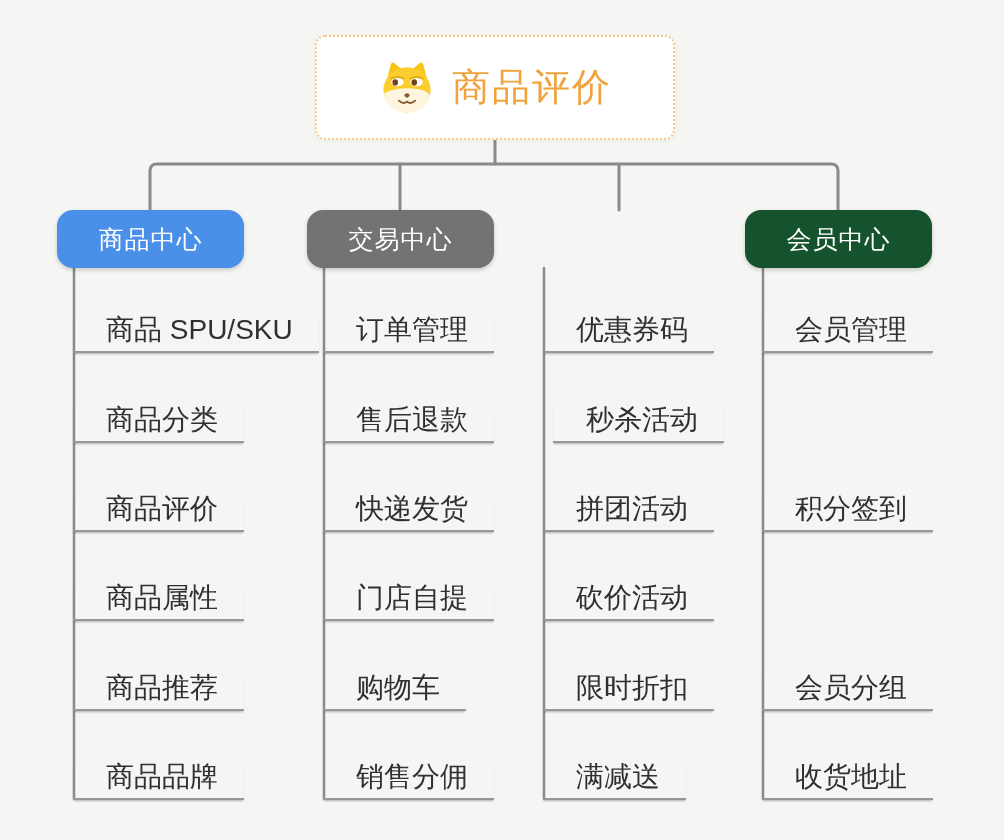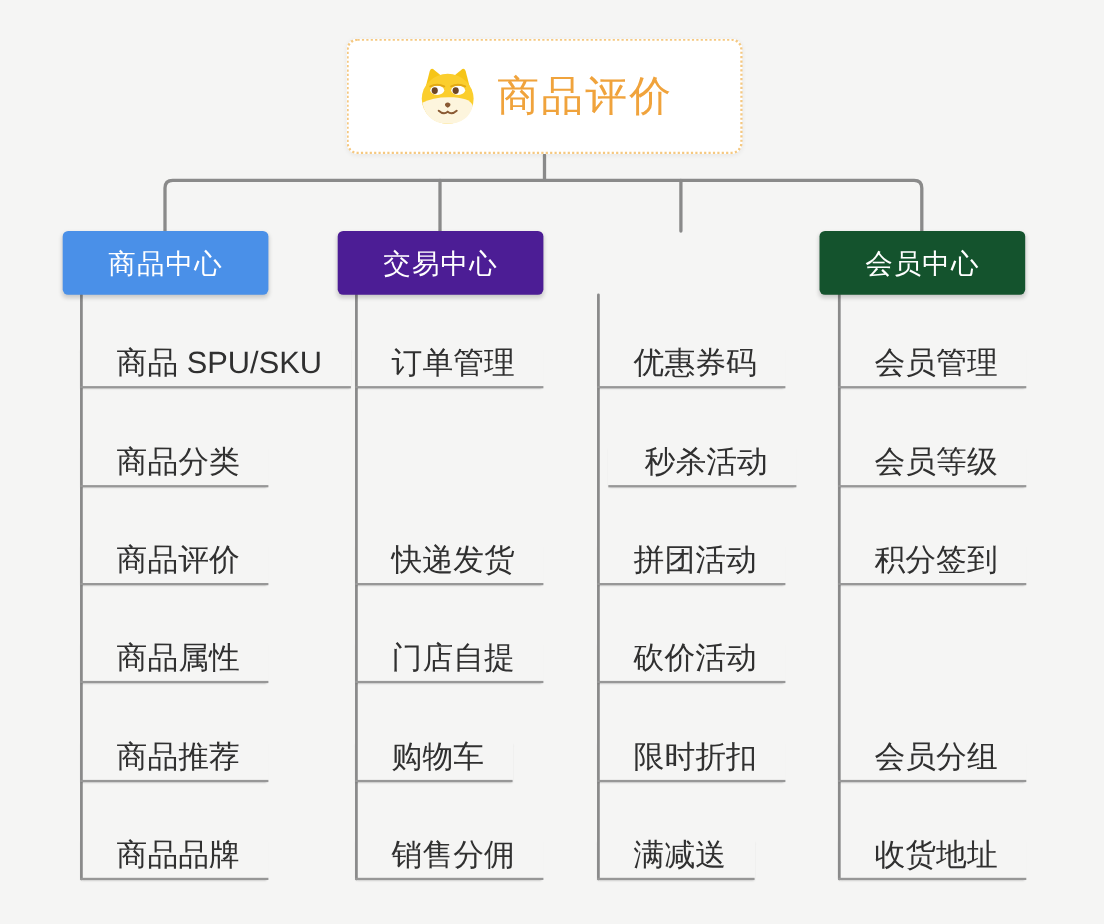--- a/index.html
+++ b/index.html
@@ -23,21 +23,21 @@
     box-shadow:0 1px 4px rgba(0,0,0,0.05);
     z-index:2;
   }
   .root-title{
     font-size:38px;letter-spacing:2px;font-weight:500;
   }
   .doge{width:58px;height:56px;flex:0 0 auto;}
 
   .branch{
     position:absolute;top:210px;width:187px;height:58px;
-    border-radius:5px;
+    border-radius:16px;
     color:#ffffff;font-size:25px;letter-spacing:1px;
     display:flex;align-items:center;justify-content:center;
     box-shadow:0 2px 4px rgba(0,0,0,0.18);
     z-index:2;
   }
   .leaf{
     position:absolute;
     padding:0 26px 6px 33px;
     border-bottom:2px solid #979797;
     box-shadow:0 2px 2px -1px rgba(0,0,0,0.28);
@@ -74,42 +74,42 @@
       <ellipse cx="40" cy="23.8" rx="3.1" ry="3.4" fill="#6e4522"></ellipse>
       <path d="M14.5,19.5 Q21,16.5 28.5,19.5" fill="none" stroke="#e3a915" stroke-width="2" stroke-linecap="round"></path>
       <path d="M35.5,19.5 Q42,16.5 49.5,19.5" fill="none" stroke="#e3a915" stroke-width="2" stroke-linecap="round"></path>
       <path d="M29.5,37 q2.5,-2.6 5,0 q1.2,2.2 -2.5,4 q-3.7,-1.8 -2.5,-4 Z" fill="#8a5a33"></path>
       <path d="M23,44 q5,4.5 9,1 q4,3.5 9,-1" fill="none" stroke="#8a5a33" stroke-width="2" stroke-linecap="round"></path>
     </svg>
     <span class="root-title" style="color: rgb(240, 163, 60);">商品评价</span>
   </div>
 
   <div class="branch" style="left: 57px; background-color: rgb(74, 144, 232);">商品中心</div>
-  <div class="branch" style="left: 307px; background-color: #4c1d95;">交易中心</div>
+  <div class="branch" style="left: 307px; background-color: #737373;">交易中心</div>
   <div class="branch" style="left: 745px; background-color: #14532d;">会员中心</div>
 
   <div class="leaf" style="left:73px;top:315px">商品 SPU/SKU</div>
   <div class="leaf" style="left:73px;top:405px">商品分类</div>
   <div class="leaf" style="left:73px;top:494px">商品评价</div>
   <div class="leaf" style="left:73px;top:583px">商品属性</div>
   <div class="leaf" style="left:73px;top:673px">商品推荐</div>
   <div class="leaf" style="left:73px;top:762px">商品品牌</div>
 
   <div class="leaf" style="left:323px;top:315px">订单管理</div>
+  <div class="leaf" style="left:323px;top:405px">售后退款</div>
   <div class="leaf" style="left:323px;top:494px">快递发货</div>
   <div class="leaf" style="left:323px;top:583px">门店自提</div>
   <div class="leaf" style="left:323px;top:673px">购物车</div>
   <div class="leaf" style="left:323px;top:762px">销售分佣</div>
 
   <div class="leaf" style="left:543px;top:315px">优惠券码</div>
   <div class="leaf" style="left:553px;top:405px">秒杀活动</div>
   <div class="leaf" style="left:543px;top:494px">拼团活动</div>
   <div class="leaf" style="left:543px;top:583px">砍价活动</div>
   <div class="leaf" style="left:543px;top:673px">限时折扣</div>
   <div class="leaf" style="left:543px;top:762px">满减送</div>
 
   <div class="leaf" style="left:762px;top:315px">会员管理</div>
-  <div class="leaf" style="left:762px;top:405px">会员等级</div>
   <div class="leaf" style="left:762px;top:494px">积分签到</div>
   <div class="leaf" style="left:762px;top:673px">会员分组</div>
   <div class="leaf" style="left:762px;top:762px">收货地址</div>
 
 </div>
 
 </body></html>

